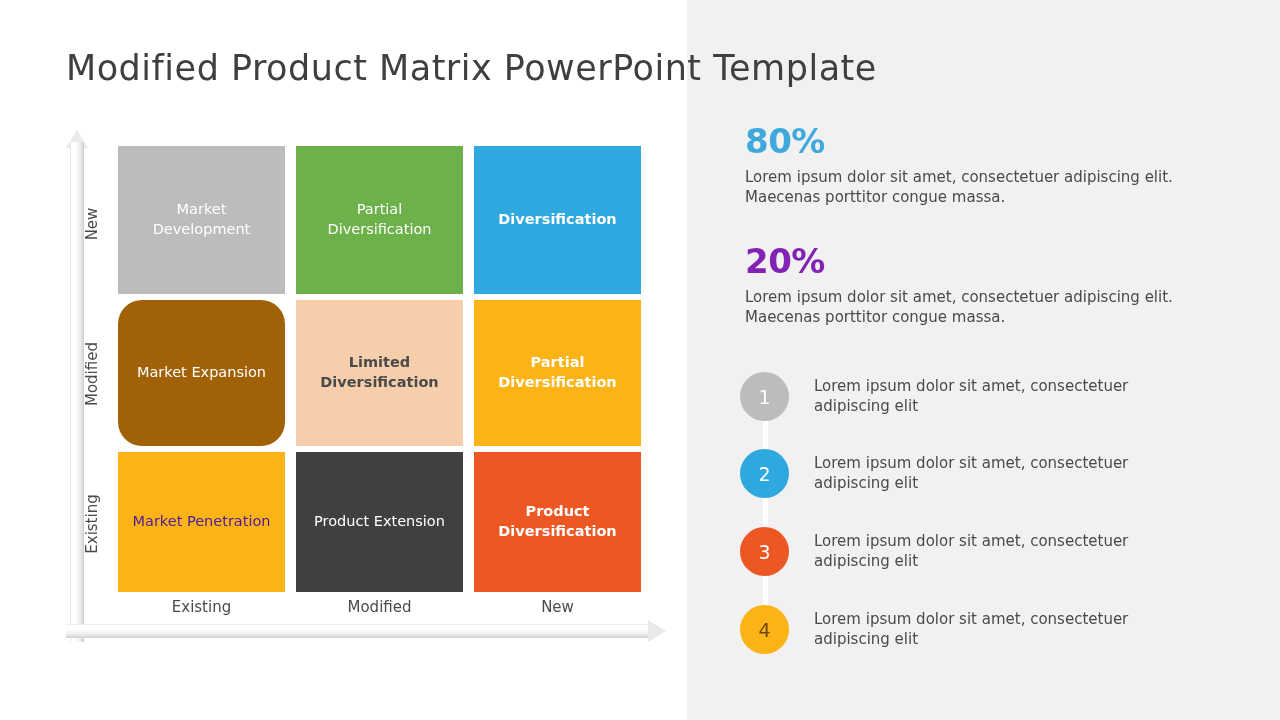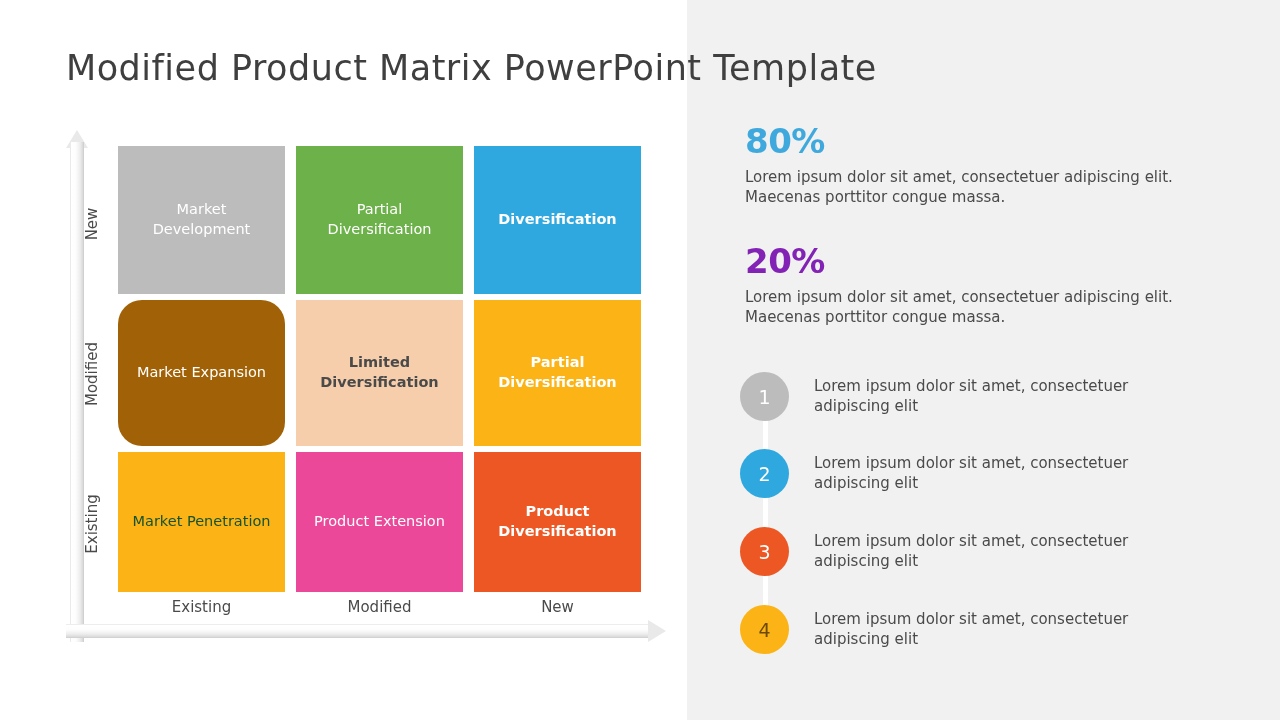--- a/index.html
+++ b/index.html
@@ -248,22 +248,22 @@
     <div class="row-label" id="row-label-1">Modified</div>
     <div class="row-label" id="row-label-2">Existing</div>
 
     <div id="matrix-grid">
       <div class="matrix-cell row-0 col-0" style="background: rgb(188, 188, 188); color: rgb(255, 255, 255);">Market Development</div>
       <div class="matrix-cell row-0 col-1" style="background: rgb(109, 177, 74); color: rgb(255, 255, 255);">Partial Diversification</div>
       <div class="matrix-cell row-0 col-2" style="background: rgb(47, 168, 223); color: rgb(255, 255, 255);">Diversification</div>
       <div class="matrix-cell row-1 col-0" style="background: #a16207; color: rgb(255, 255, 255); border-radius: 24px;">Market Expansion</div>
       <div class="matrix-cell row-1 col-1" style="background: rgb(247, 206, 172); color: rgb(74, 74, 74); font-weight: bold;">Limited Diversification</div>
       <div class="matrix-cell row-1 col-2" style="background: rgb(251, 179, 22); color: rgb(255, 255, 255);">Partial Diversification</div>
-      <div class="matrix-cell row-2 col-0" style="background: rgb(251, 179, 22); color: #14532d;">Market Penetration</div>
-      <div class="matrix-cell row-2 col-1" style="background: #ec4899; color: rgb(255, 255, 255);">Product Extension</div>
+      <div class="matrix-cell row-2 col-0" style="background: rgb(251, 179, 22); color: #4c1d95;">Market Penetration</div>
+      <div class="matrix-cell row-2 col-1" style="background: #404040; color: rgb(255, 255, 255);">Product Extension</div>
       <div class="matrix-cell row-2 col-2" style="background: rgb(237, 87, 36); color: rgb(255, 255, 255);">Product Diversification</div>
     </div>
 
     <div class="col-label" id="col-label-0">Existing</div>
     <div class="col-label" id="col-label-1">Modified</div>
     <div class="col-label" id="col-label-2">New</div>
 
     <div id="x-axis-arrow">
       <div id="x-axis-shaft"></div>
       <div id="x-axis-head"></div>

